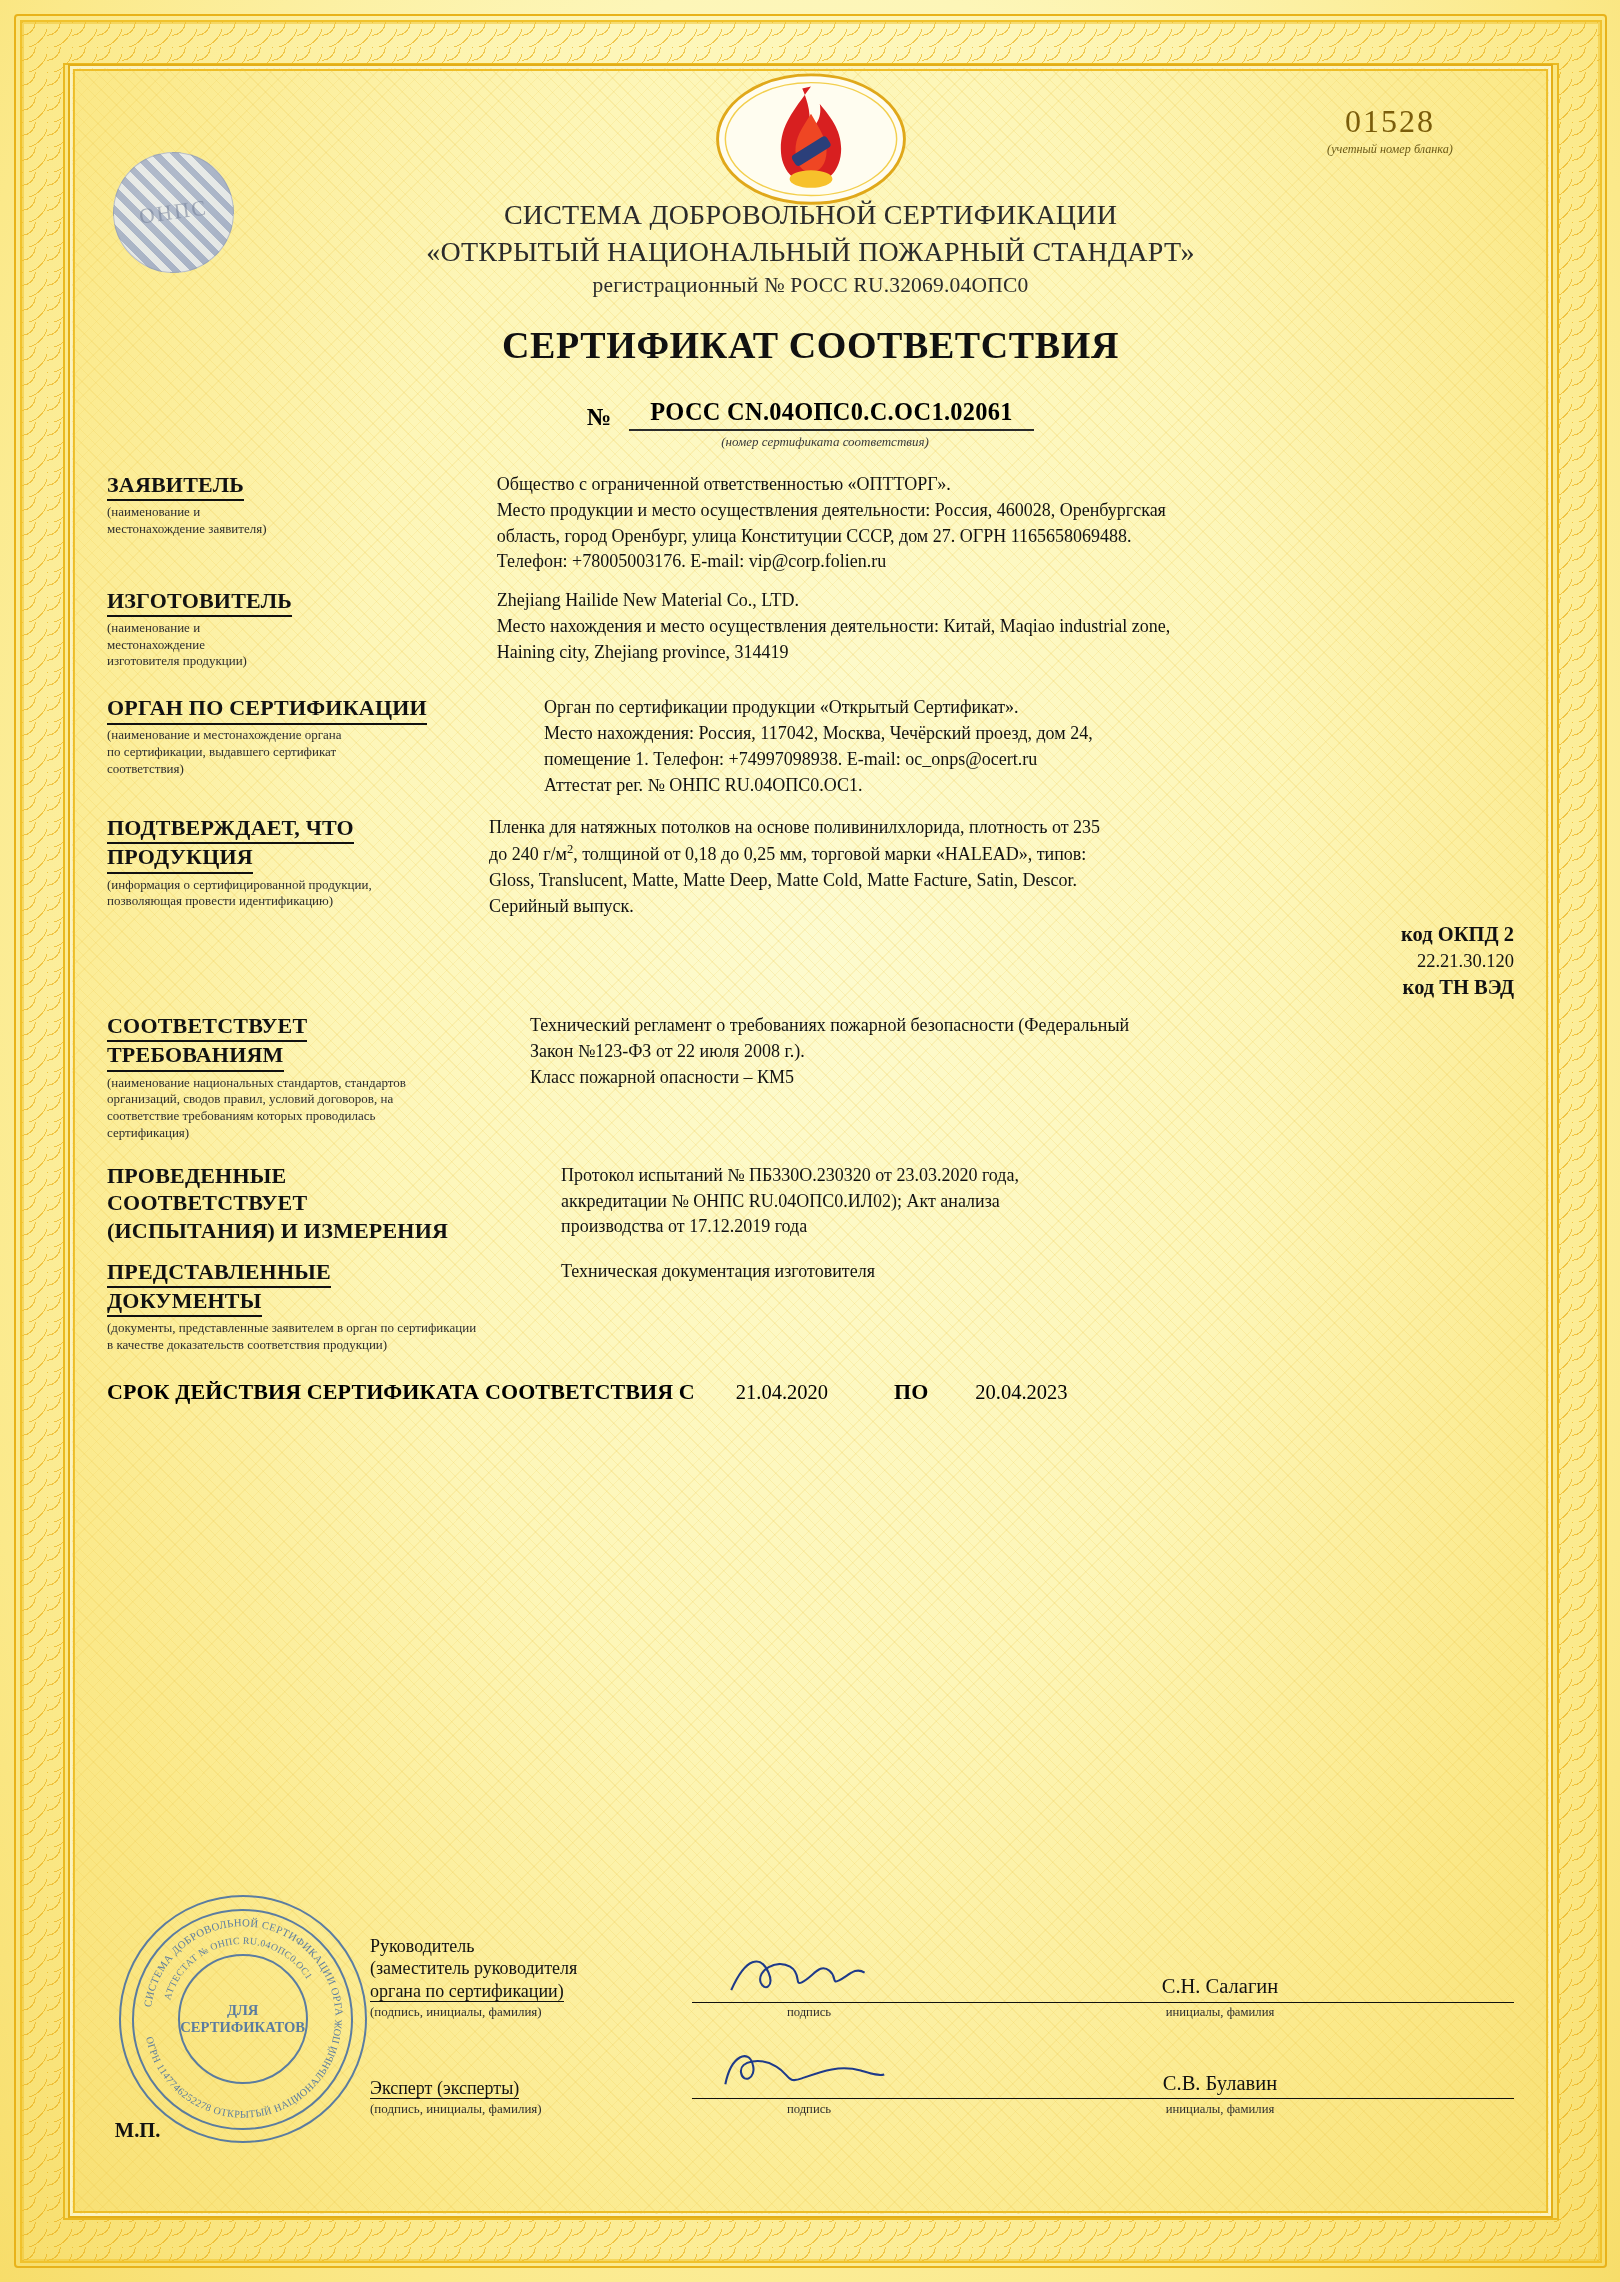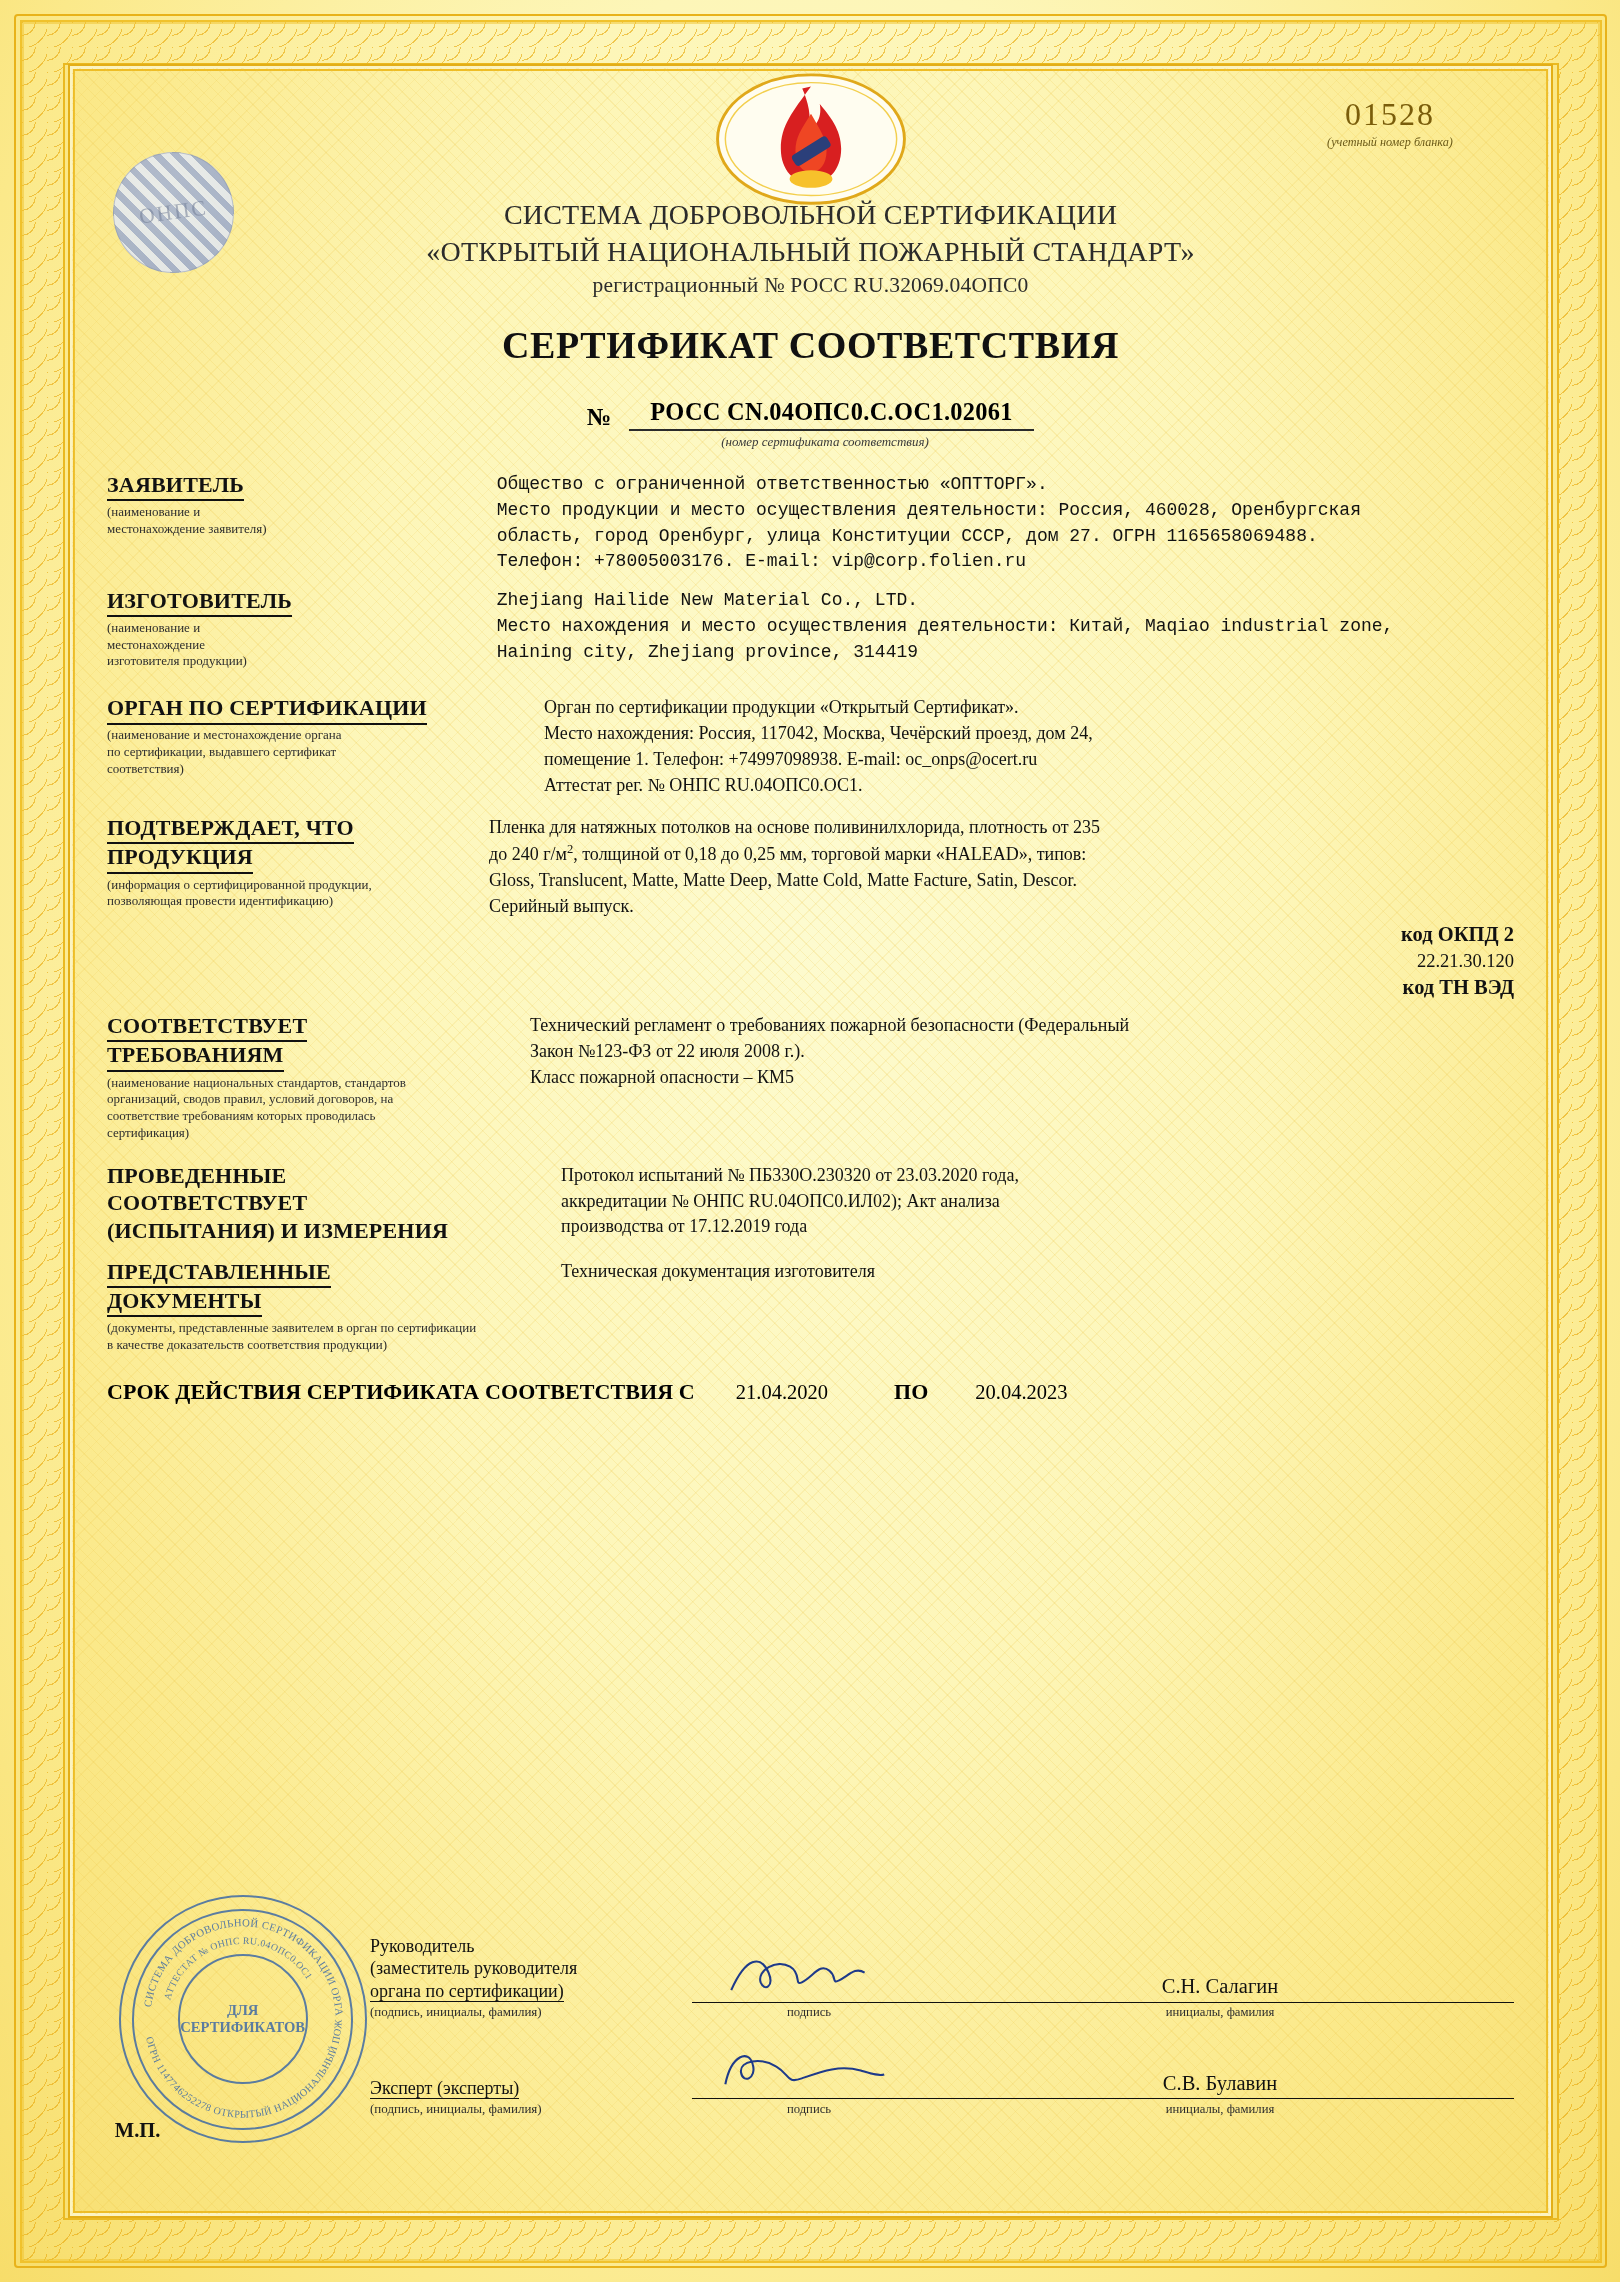--- a/index.html
+++ b/index.html
@@ -55,21 +55,21 @@
   .content{
     position:absolute;left:107px;top:51px;right:107px;bottom:94px;
   }
 
   
   .flame-wrap{
     position:absolute;left:50%;top:17.6px;transform:translateX(-50%);
     width:205px;height:146px;
   }
   .blank-no{
-    position:absolute;right:2px;top:45px;text-align:center;width:244px;
+    position:absolute;right:2px;top:52px;text-align:center;width:244px;
   }
   .blank-no .num{
     font-size:32px;color:#7a5d0b;letter-spacing:2px;font-family:"Liberation Serif",serif;
   }
   .blank-no .cap{
     font-size:12.2px;font-style:italic;color:#6b5a18;margin-top:2px;
   }
   .holo{
     position:absolute;left:5.9px;top:101px;width:119px;height:119px;border-radius:50%;
     background:
@@ -114,21 +114,21 @@
   .lbl h4{
     margin:0;font-size:22px;font-weight:bold;color:#111;letter-spacing:0.2px;line-height:1.2;
     display:inline-block;border-bottom:2px solid #111;padding-bottom:1px;
   }
   .lbl h4.nounder{border-bottom:none;}
   .lbl .sub{font-size:13px;color:#2e2e2e;line-height:1.28;margin-top:2.9px;}
   .val{flex:1;font-size:18px;color:#111;line-height:1.38;}
   .val p{margin:0;}
   .val p + p{margin-top:1px;}
 
-  .row-applicant .val{padding-left:7.8px;font-family:Liberation Mono, monospace;}
+  .row-applicant .val{padding-left:7.8px;}
   .row-org .val{padding-left:55px;}
   .row-product .val{padding-left:0px;}
   .row-conform .val{padding-left:41px;}
   .row-tests .val{padding-left:72px;}
   .row-docs .val{padding-left:72px;}
 
   .codes{
     text-align:right;margin-top:3px;font-size:18.5px;line-height:1.34;
   }
   .codes b{font-size:20.5px;}

